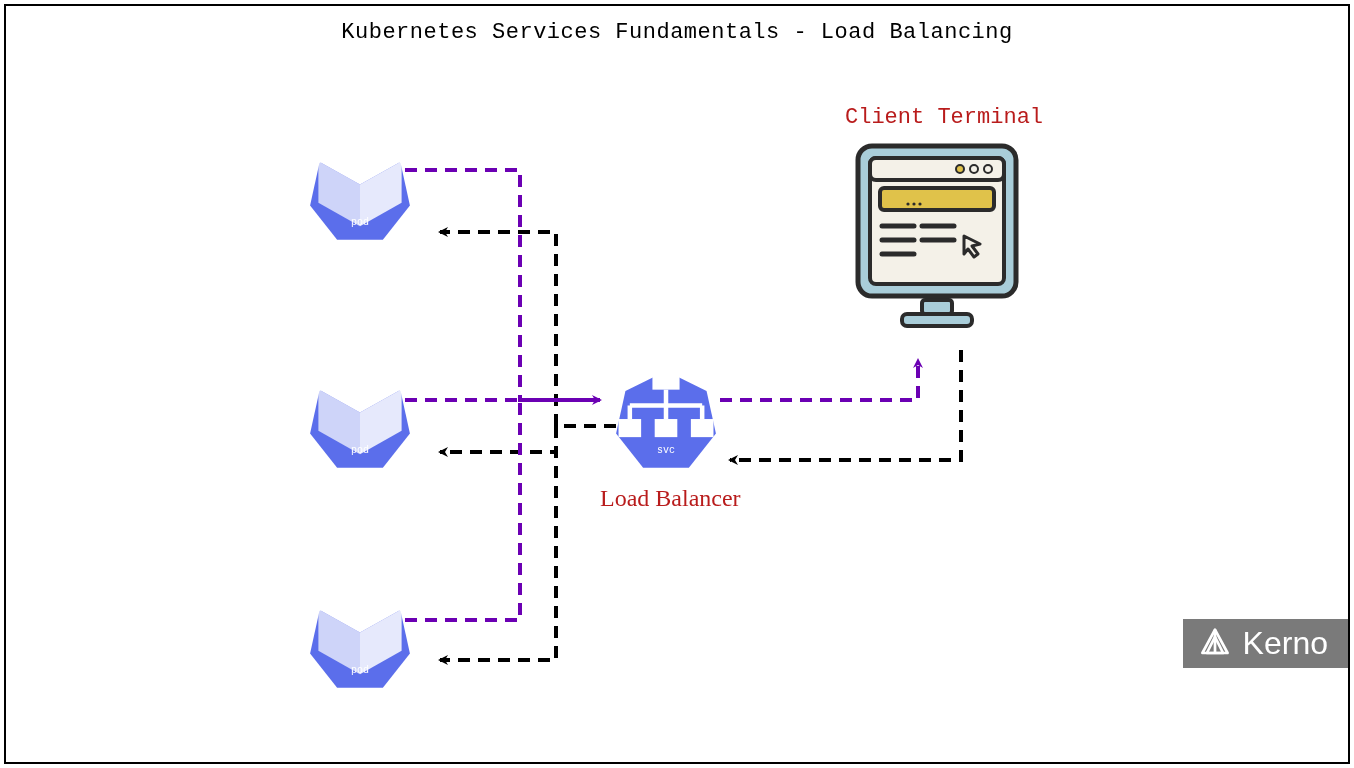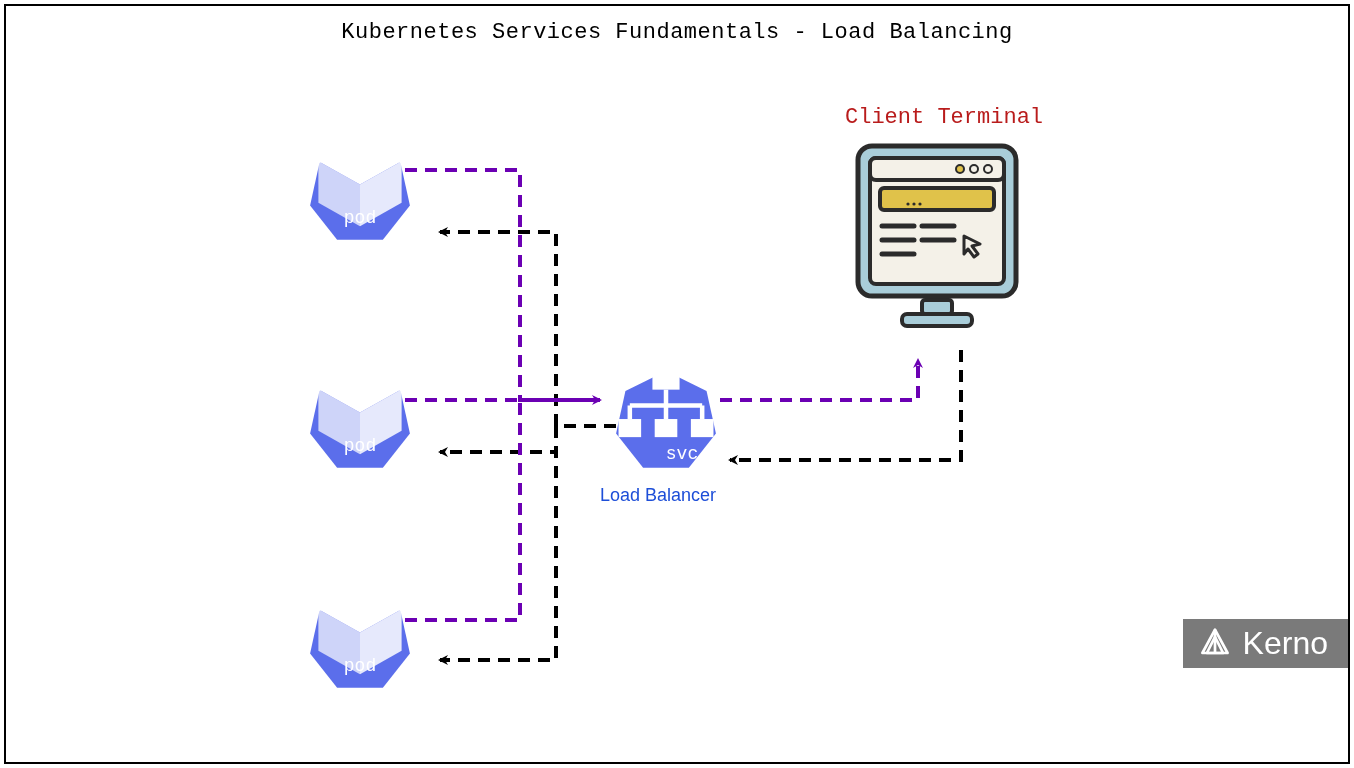--- a/index.html
+++ b/index.html
@@ -30,29 +30,29 @@
     width: 104px;
     height: 104px;
   }
   .heptagon svg { width: 100%; height: 100%; display: block; }
   .pod-label, .svc-label {
     position: absolute;
     left: 50%;
     transform: translateX(-50%);
     color: #fff;
     font-family: 'Courier New', monospace;
-    font-size: 18px;
+    font-size: 10px;
     bottom: 16px;
   }
-  .svc-label { bottom: 8px; margin-left: 16px; }
+  .svc-label { bottom: 16px; }
   .caption {
     position: absolute;
-    font-family: Liberation Sans, sans-serif;
-    font-size: 18px;
-    color: #1d4ed8;
+    font-family: Liberation Serif, serif;
+    font-size: 24px;
+    color: #b91c1c;
   }
   .client-title {
     position: absolute;
     font-family: 'Courier New', monospace;
     font-size: 22px;
     color: #b91c1c;
   }
   .logo-badge {
     position: absolute;
     right: 6px;

